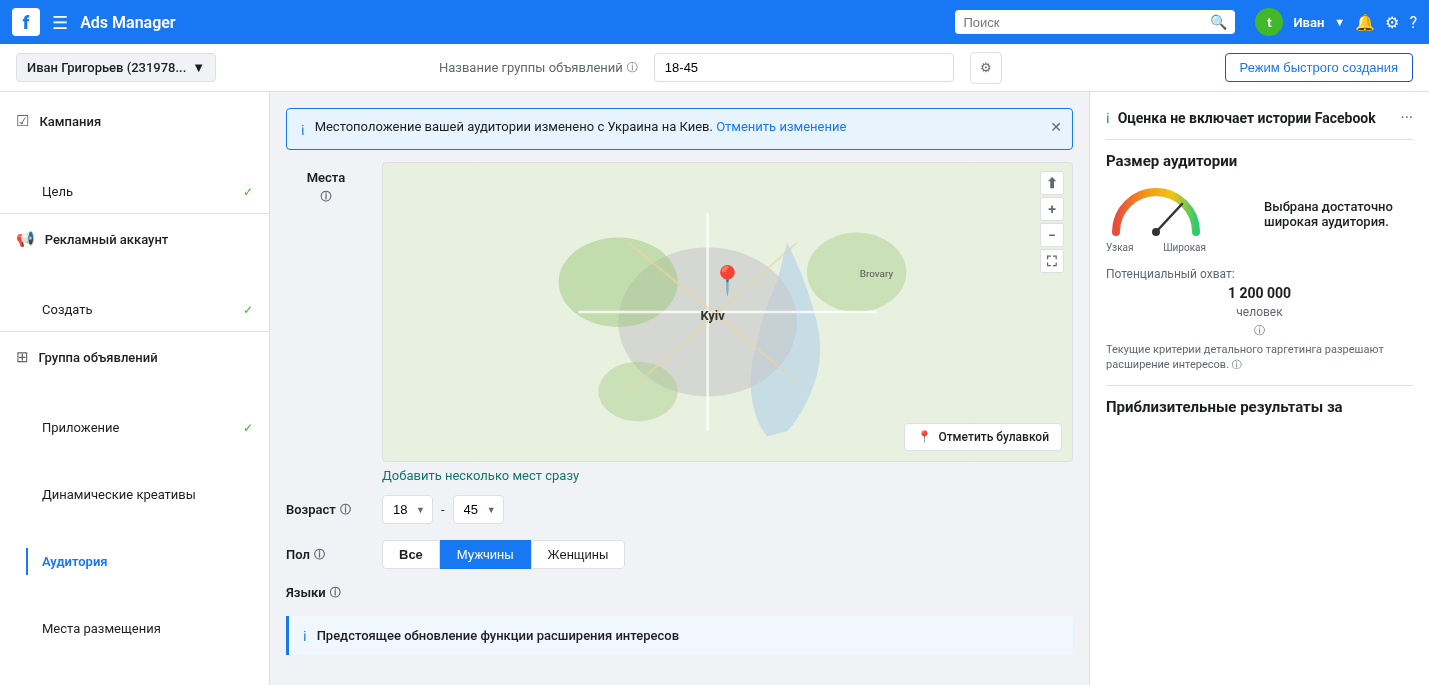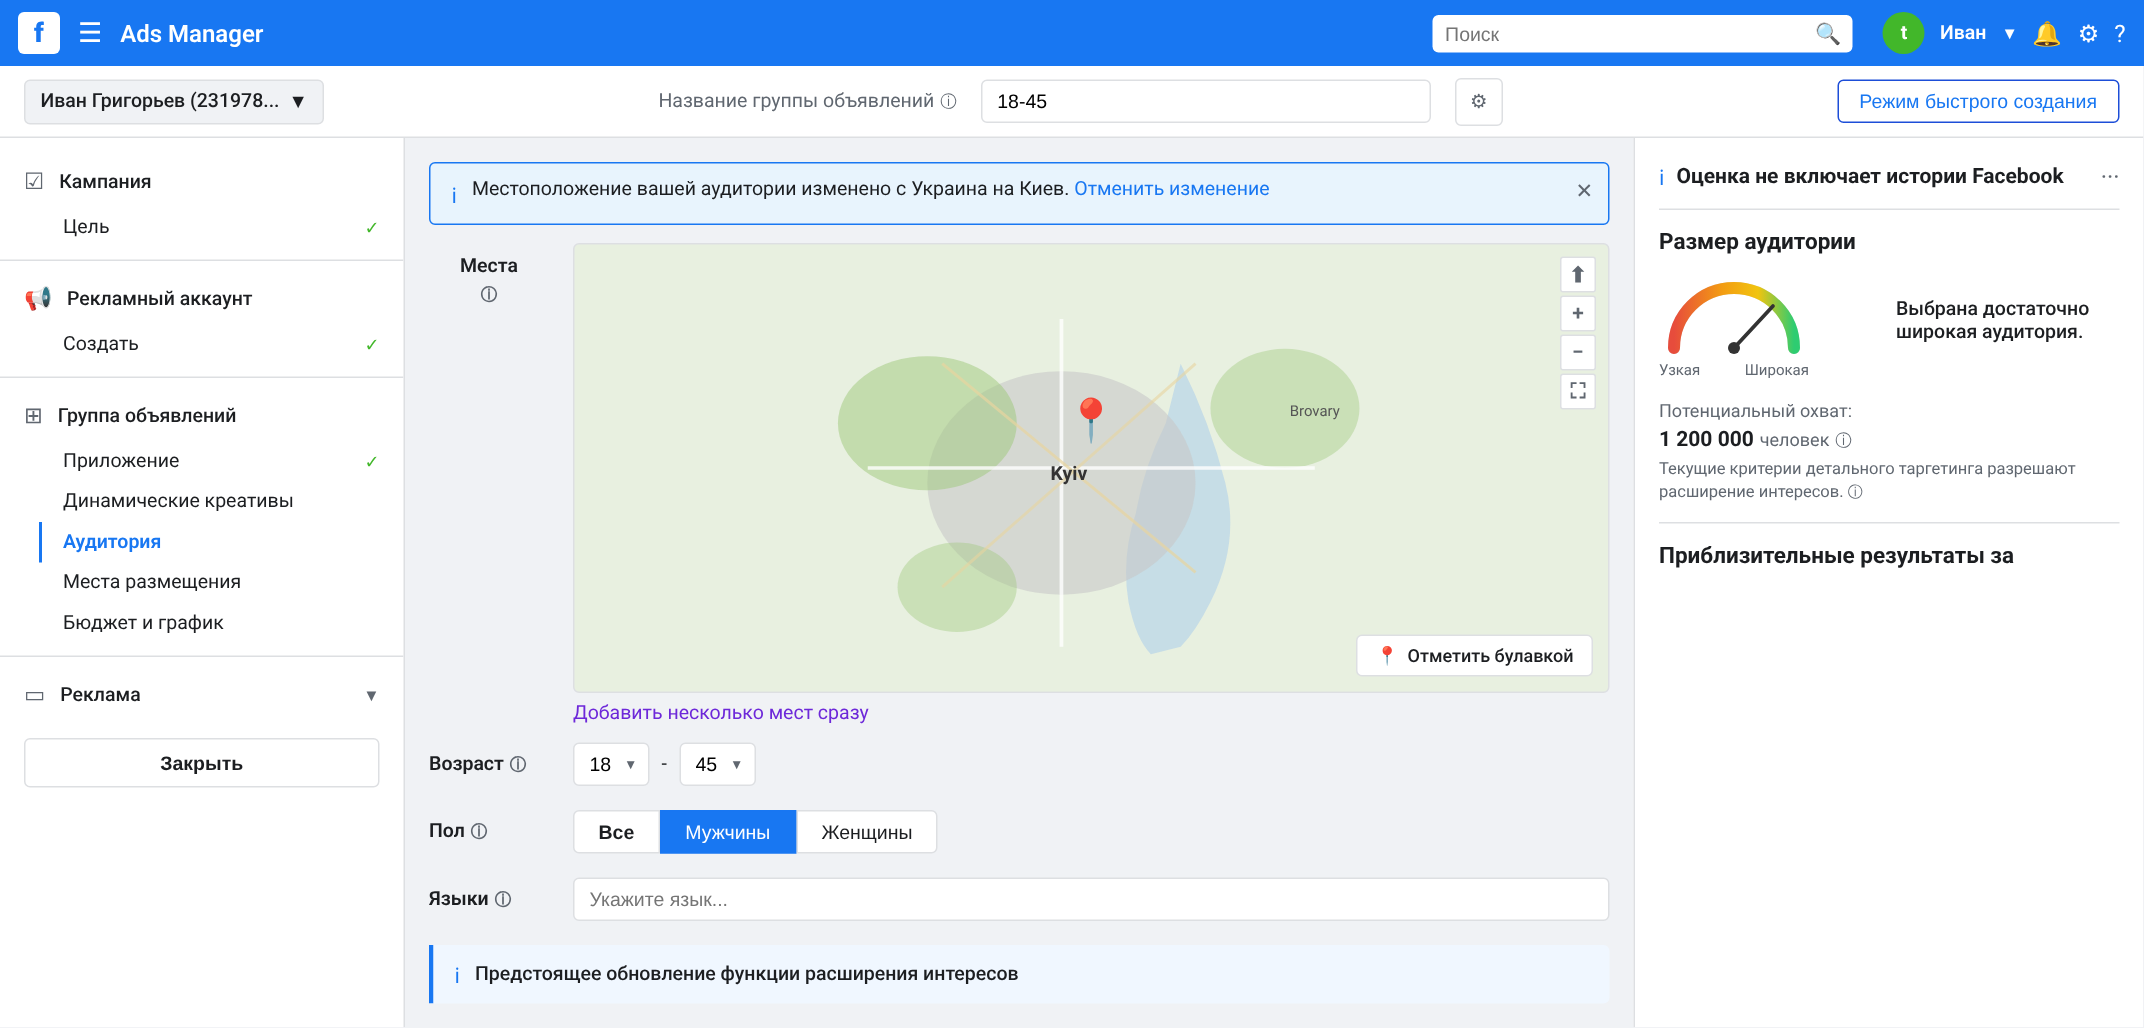--- a/index.html
+++ b/index.html
@@ -35,21 +35,21 @@
 
     
     .main-layout { display: flex; height: calc(100vh - 92px); overflow: hidden; }
 
     
     .sidebar { width: 270px; background: white; border-right: 1px solid #dddfe2; overflow-y: auto; flex-shrink: 0; padding: 12px 0; }
     .sidebar-item { display: flex; align-items: center; gap: 10px; padding: 8px 16px; cursor: pointer; color: #1c1e21; }
     .sidebar-item-icon { font-size: 15px; color: #606770; }
     .sidebar-item-label { font-size: 13px; font-weight: 500; }
     .sidebar-sub { padding-left: 42px; }
-    .sidebar-sub-item { display: flex; align-items: center; justify-content: space-between; padding: 6px 16px 6px 0; cursor: pointer; color: #1c1e21; font-size: 13px; }
+    .sidebar-sub-item { display: flex; align-items: center; justify-content: space-between; padding: 6px 16px 6px 0; cursor: pointer; color: #1c1e21; font-size: 13px; margin-top: 40px; }
     .sidebar-sub-item.active { color: #1877f2; font-weight: 600; border-left: 2px solid #1877f2; padding-left: 14px; margin-left: -16px; }
     .check-icon { color: #42b72a; font-size: 12px; }
     .sidebar-divider { border: none; border-top: 1px solid #dddfe2; margin: 8px 0; }
     .close-btn-wrap { padding: 12px 16px; }
     .close-btn { width: 100%; background: white; border: 1px solid #dddfe2; border-radius: 4px; padding: 8px; font-size: 13px; font-weight: 600; cursor: pointer; color: #1c1e21; }
 
     
     .content { flex: 1; overflow-y: auto; background: #f0f2f5; padding: 0; display: flex; }
 
     
@@ -67,21 +67,21 @@
     .section-label { font-size: 13px; font-weight: 600; color: #1c1e21; min-width: 80px; padding-top: 8px; display: flex; align-items: center; gap: 4px; flex-direction: column; }
     .info-icon { color: #606770; font-size: 11px; cursor: pointer; }
     .map-container { flex: 1; border: 1px solid #dddfe2; border-radius: 4px; overflow: hidden; position: relative; background: #e8f0e0; height: 300px; }
 
     
     .map-svg { width: 100%; height: 100%; }
     .map-controls { position: absolute; right: 8px; top: 8px; display: flex; flex-direction: column; gap: 2px; }
     .map-ctrl-btn { width: 24px; height: 24px; background: white; border: 1px solid #dddfe2; border-radius: 2px; display: flex; align-items: center; justify-content: center; cursor: pointer; font-size: 14px; color: #606770; font-weight: 600; }
     .map-marker { position: absolute; left: 50%; top: 45%; transform: translate(-50%, -100%); font-size: 28px; color: #1877f2; }
     .pin-btn { position: absolute; bottom: 10px; right: 10px; background: white; border: 1px solid #dddfe2; border-radius: 4px; padding: 6px 12px; font-size: 12px; cursor: pointer; display: flex; align-items: center; gap: 6px; color: #1c1e21; font-weight: 500; }
-    .add-multiple { color: #6d28d9; font-size: 13px; cursor: pointer; text-decoration: none; display: block; margin-top: 6px; }
+    .add-multiple { color: #0f766e; font-size: 13px; cursor: pointer; text-decoration: none; display: block; margin-top: 6px; }
 
     
     .form-row { display: flex; align-items: center; gap: 16px; margin-bottom: 16px; }
     .form-label { font-size: 13px; font-weight: 600; min-width: 80px; display: flex; align-items: center; gap: 4px; }
     .age-inputs { display: flex; align-items: center; gap: 8px; }
     .age-select { border: 1px solid #dddfe2; border-radius: 4px; padding: 6px 10px; font-size: 13px; background: white; cursor: pointer; appearance: none; padding-right: 24px; position: relative; }
     .select-wrap { position: relative; display: inline-block; }
     .select-wrap::after { content: '▼'; position: absolute; right: 8px; top: 50%; transform: translateY(-50%); font-size: 9px; color: #606770; pointer-events: none; }
     .gender-buttons { display: flex; gap: 0; }
     .gender-btn { border: 1px solid #dddfe2; padding: 6px 16px; font-size: 13px; cursor: pointer; background: white; color: #1c1e21; }
@@ -312,21 +312,20 @@
           <button class="gender-btn active">Мужчины</button>
           <button class="gender-btn">Женщины</button>
         </div>
       </div>
 
       <div class="form-row">
         <div class="form-label">
           <span>Языки</span>
           <span class="info-icon">ⓘ</span>
         </div>
-        <input type="text" class="lang-input" placeholder="Укажите язык..." style="">
       </div>
 
       <div class="bottom-notice">
         <span class="info-icon" style="color:#1877f2;font-size:14px;">ℹ</span>
         <span class="bottom-notice-text">Предстоящее обновление функции расширения интересов</span>
       </div>
 
     </div>
 
     <div class="right-panel">
@@ -367,21 +366,21 @@
           </div>
         </div>
         <div class="reach-info">
           <div style="font-size:13px;color:#1c1e21;font-weight:500;margin-bottom:8px;">Выбрана достаточно широкая аудитория.</div>
         </div>
       </div>
 
       <div class="reach-row">
         <span class="reach-label">Потенциальный охват:</span>
       </div>
-      <div style="display:flex;align-items:center;gap:4px;margin-bottom:4px;">
+      <div style="display:flex;align-items:center;gap:4px;margin-bottom:4px;flex-direction:column;">
         <span style="font-size:14px;font-weight:700;">1 200 000</span>
         <span style="font-size:12px;color:#606770;">человек</span>
         <span class="info-icon">ⓘ</span>
       </div>
       <div class="targeting-text">
         <span>Текущие критерии детального таргетинга разрешают расширение интересов.</span>
         <span class="info-icon">ⓘ</span>
       </div>
 
       <hr class="rp-divider">

